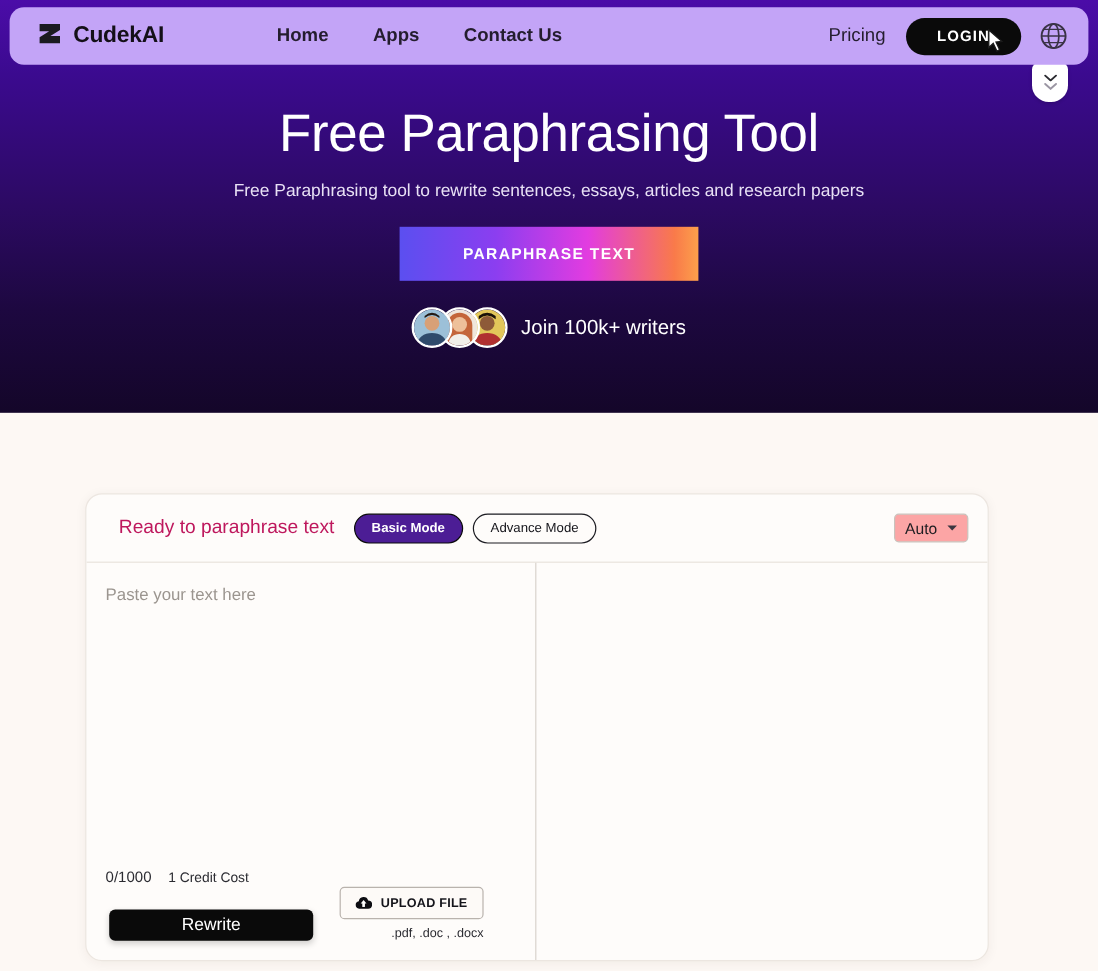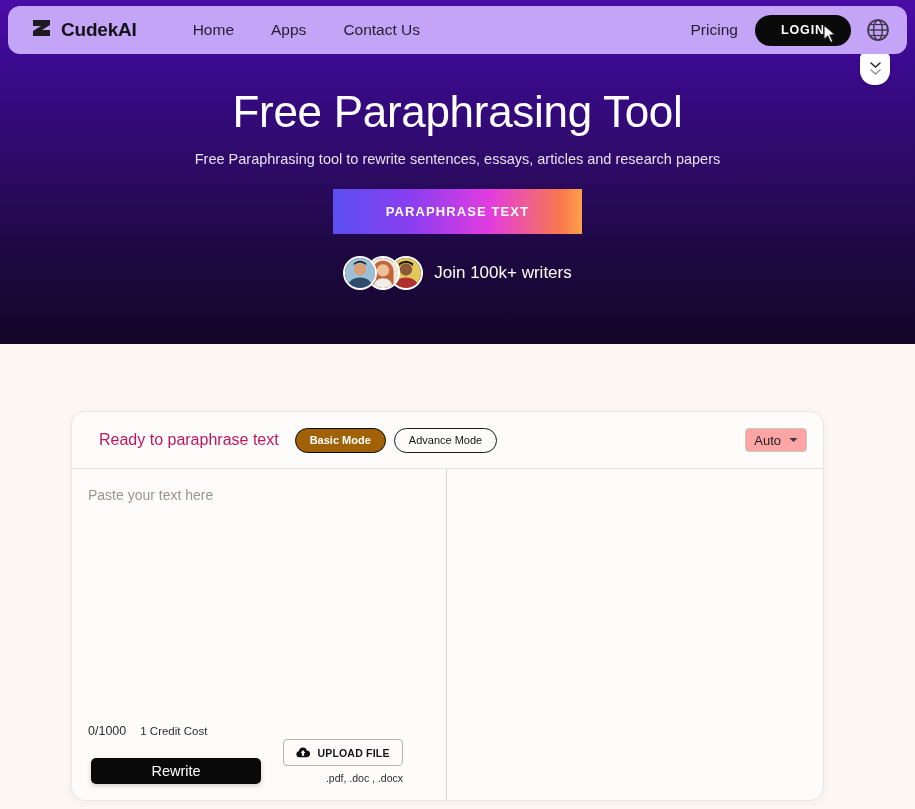--- a/index.html
+++ b/index.html
@@ -53,21 +53,22 @@
     font-size: 19px;
     font-weight: bold;
     color: #141018;
     letter-spacing: -0.2px;
   }
 
   .nav-links {
     display: flex;
     align-items: center;
     gap: 37px;
-    margin-left: 56px;
+    margin-left: 94px;
+    font-weight: bold;
   }
   .nav-link {
     font-size: 15.5px;
     color: #241d2e;
     cursor: pointer;
     white-space: nowrap;
   }
 
   .nav-right {
     margin-left: auto;
@@ -224,21 +225,21 @@
     padding: 0 14px;
     border-radius: 13px;
     font-size: 11px;
     font-weight: bold;
     font-family: "Liberation Sans", sans-serif;
     display: flex;
     align-items: center;
     cursor: pointer;
     white-space: nowrap;
   }
-  .pill-active { background: #a16207; color: #ffffff; border: 1px solid #0a0a0a; }
+  .pill-active { background: #4c1d95; color: #ffffff; border: 1px solid #0a0a0a; }
   .pill-idle { background: transparent; color: #14141a; border: 1px solid #1a1a20; font-weight: normal; }
 
   .lang-select {
     margin-left: auto;
     display: flex;
     align-items: center;
     gap: 8px;
     height: 24px;
     padding: 0 8px;
     border: 1px solid #c9c3bd;

